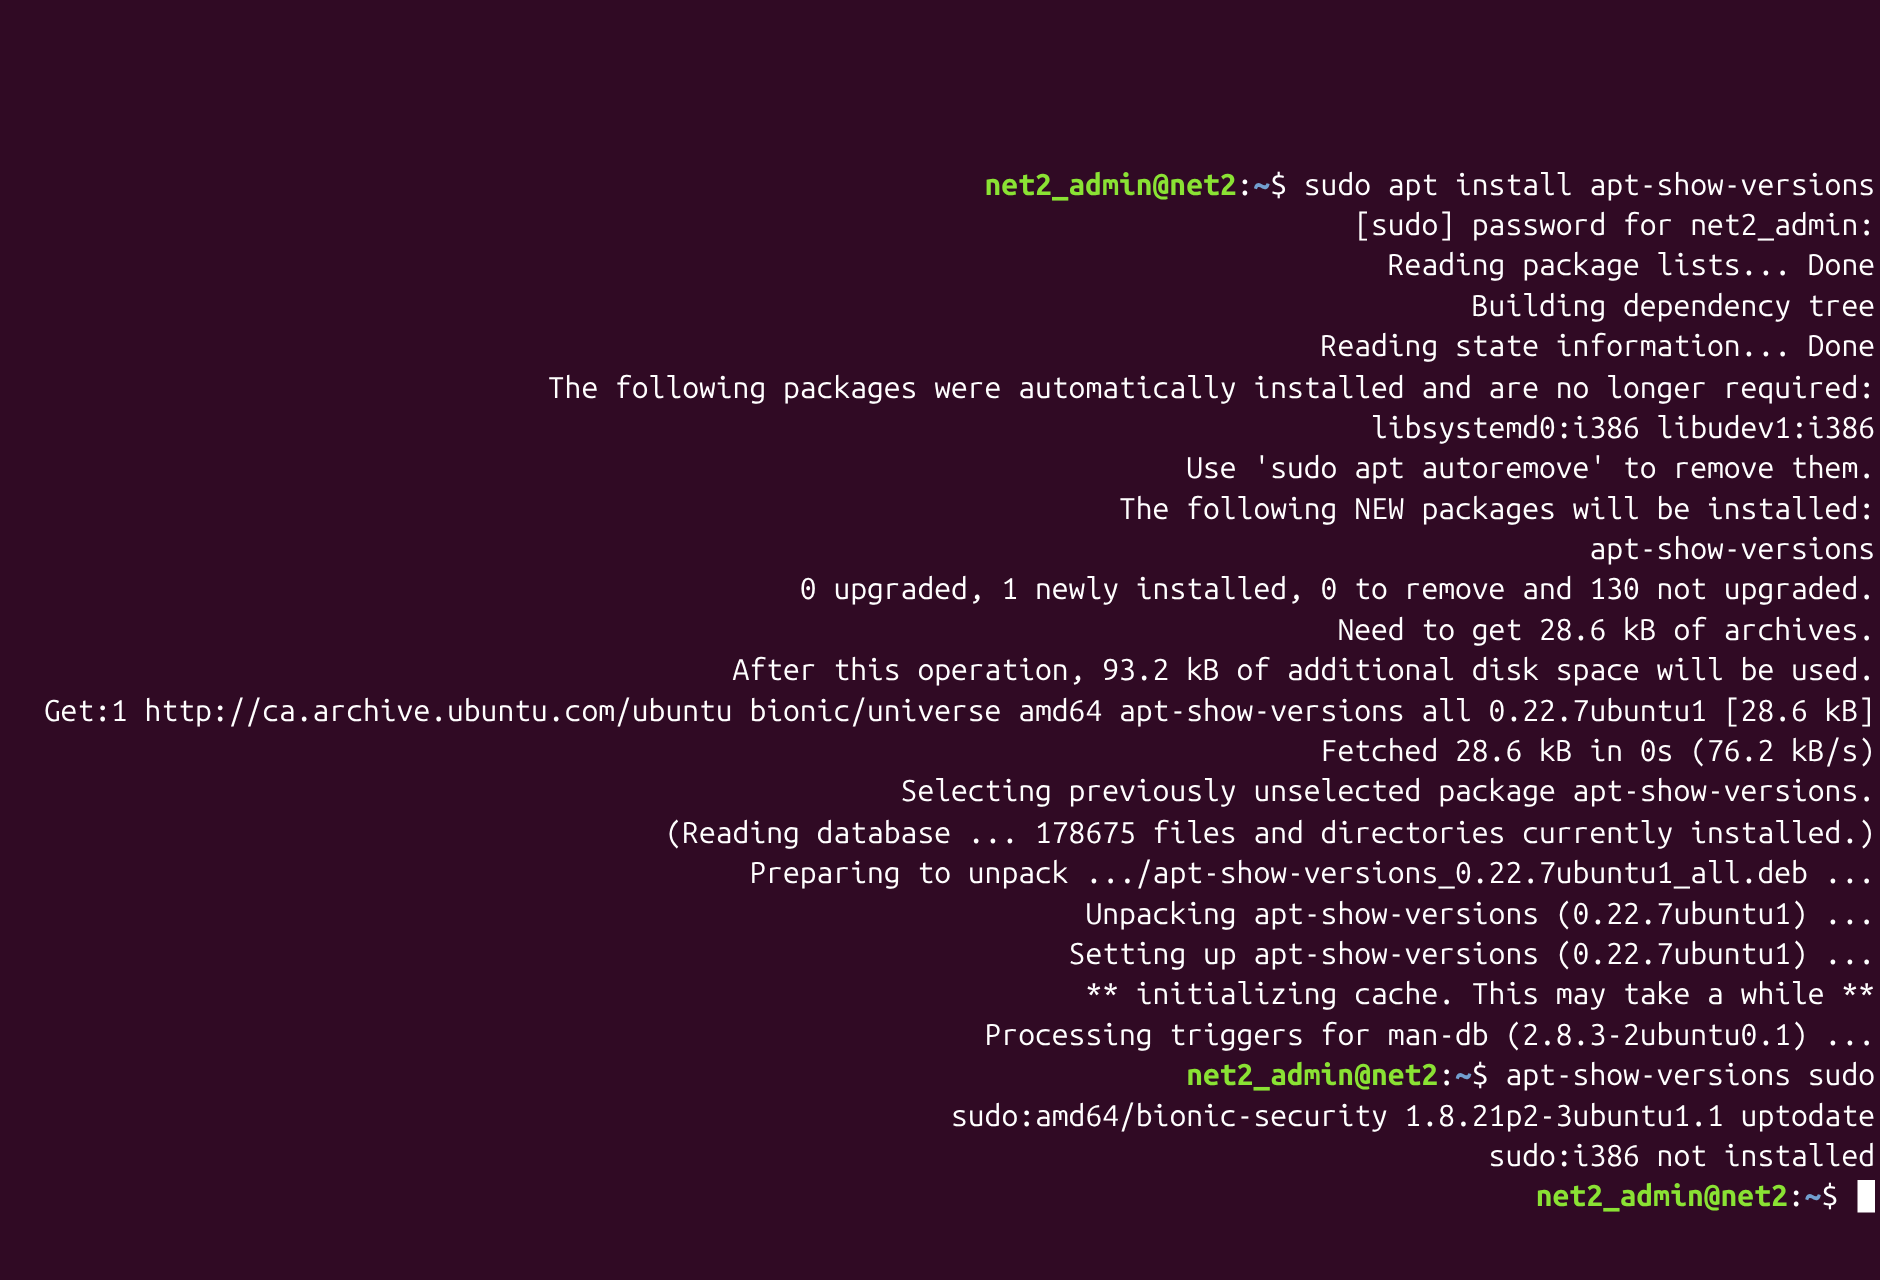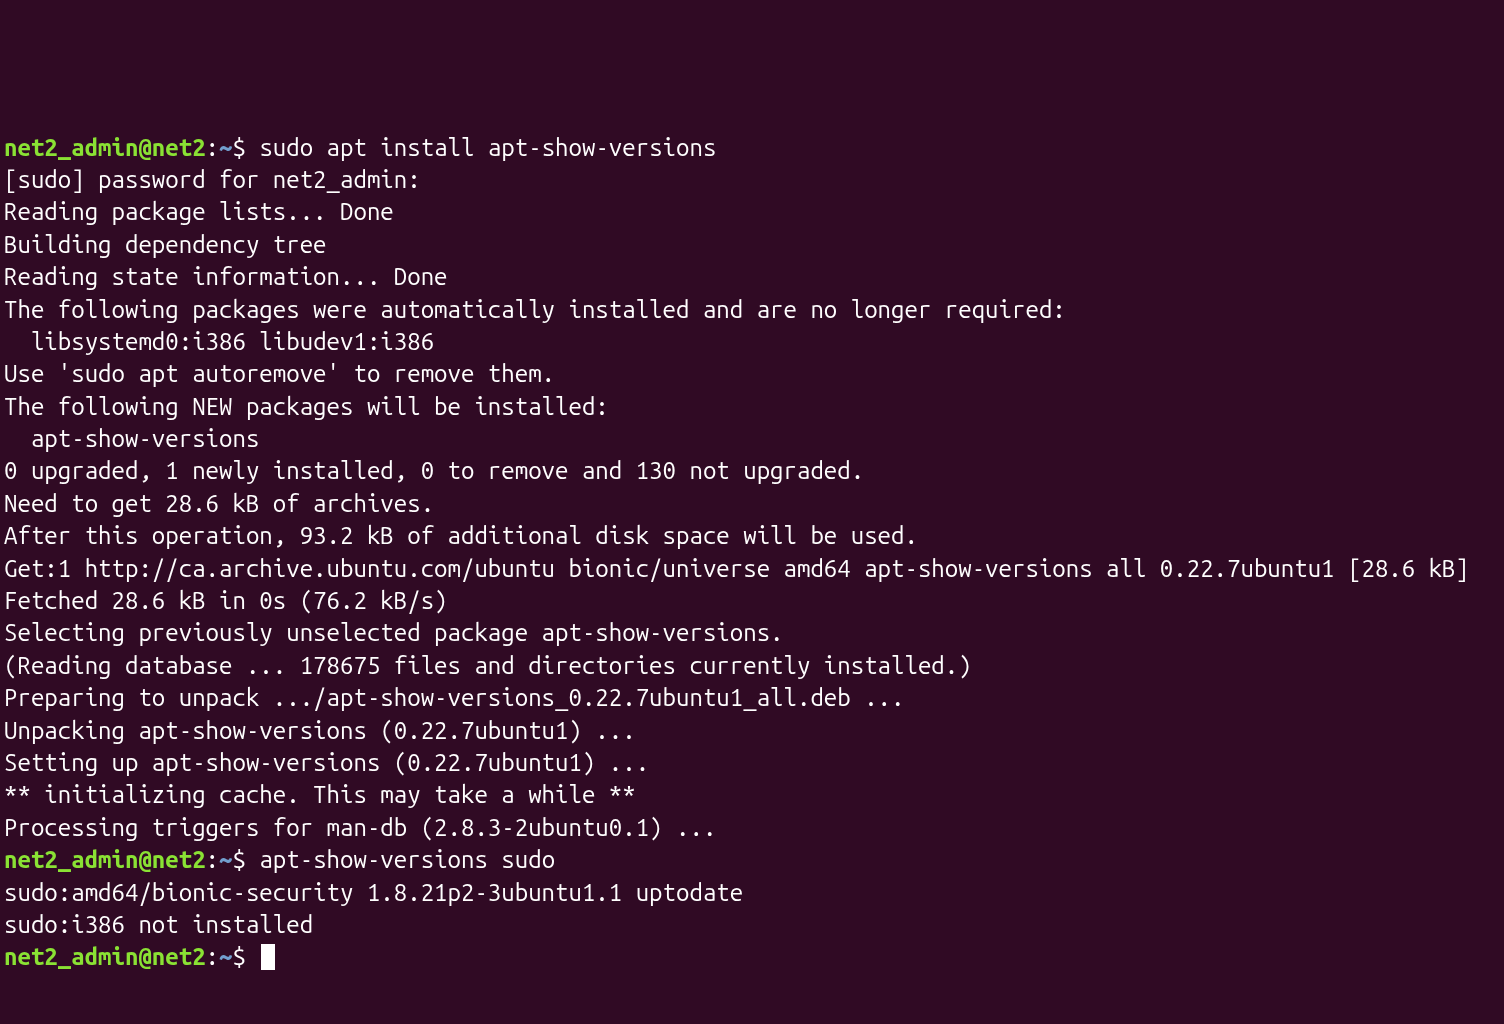--- a/index.html
+++ b/index.html
@@ -1,18 +1,19 @@
 <!DOCTYPE html>
 <html><head>
   <meta charset="utf-8">
   <style>
     * {
       margin: 0;
       padding: 0;
       box-sizing: border-box;
+      text-align: right;
     }
     body {
       background-color: #300a24;
       font-family: 'Ubuntu Mono', 'DejaVu Sans Mono', 'Consolas', monospace;
       font-size: 24px;
       line-height: 1.35;
       color: #ffffff;
       padding: 2px 4px;
       white-space: pre-wrap;
       width: 1504px;

